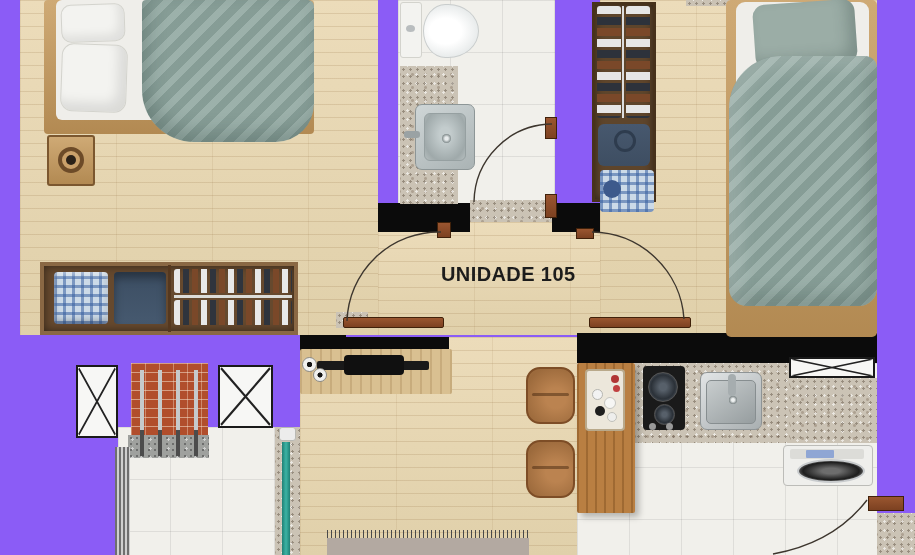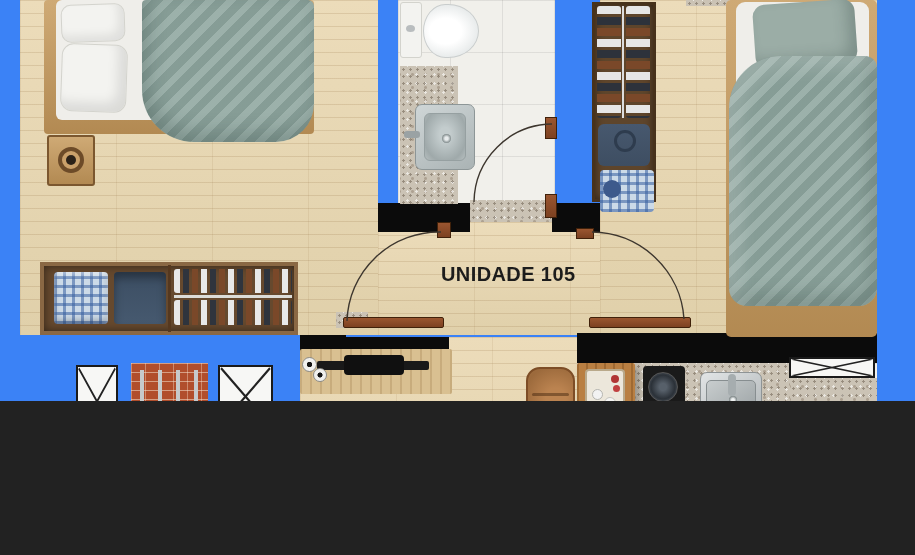--- a/index.html
+++ b/index.html
@@ -1,16 +1,16 @@
 <!DOCTYPE html>
 <html><head>
 <meta charset="utf-8">
 <style>
   html,body{margin:0;padding:0;background:#222;font-family:"Liberation Sans",sans-serif;}
-  #plan{position:relative;width:915px;height:401px;background:#3b82f6;overflow:hidden;}
+  #plan{position:relative;width:915px;height:555px;background:#8b5cf6;overflow:hidden;}
   .abs{position:absolute;}
   .wall{background:#0b0b0b;}
   .wood{background-color:#e6d6b2;background-image:
     repeating-linear-gradient(180deg,rgba(150,115,70,.20) 0 1px,rgba(0,0,0,0) 1px 13px),
     repeating-linear-gradient(90deg,rgba(150,115,70,.12) 0 1px,rgba(0,0,0,0) 1px 96px),
     linear-gradient(180deg,#ecdcba,#e0d0aa);}
   .tile{background-color:#f1f0eb;background-image:
     repeating-linear-gradient(180deg,rgba(0,0,0,.08) 0 1px,rgba(0,0,0,0) 1px 52px),
     repeating-linear-gradient(90deg,rgba(0,0,0,.08) 0 1px,rgba(0,0,0,0) 1px 52px);}
   .granite{background-color:#cbc3b5;background-image:

